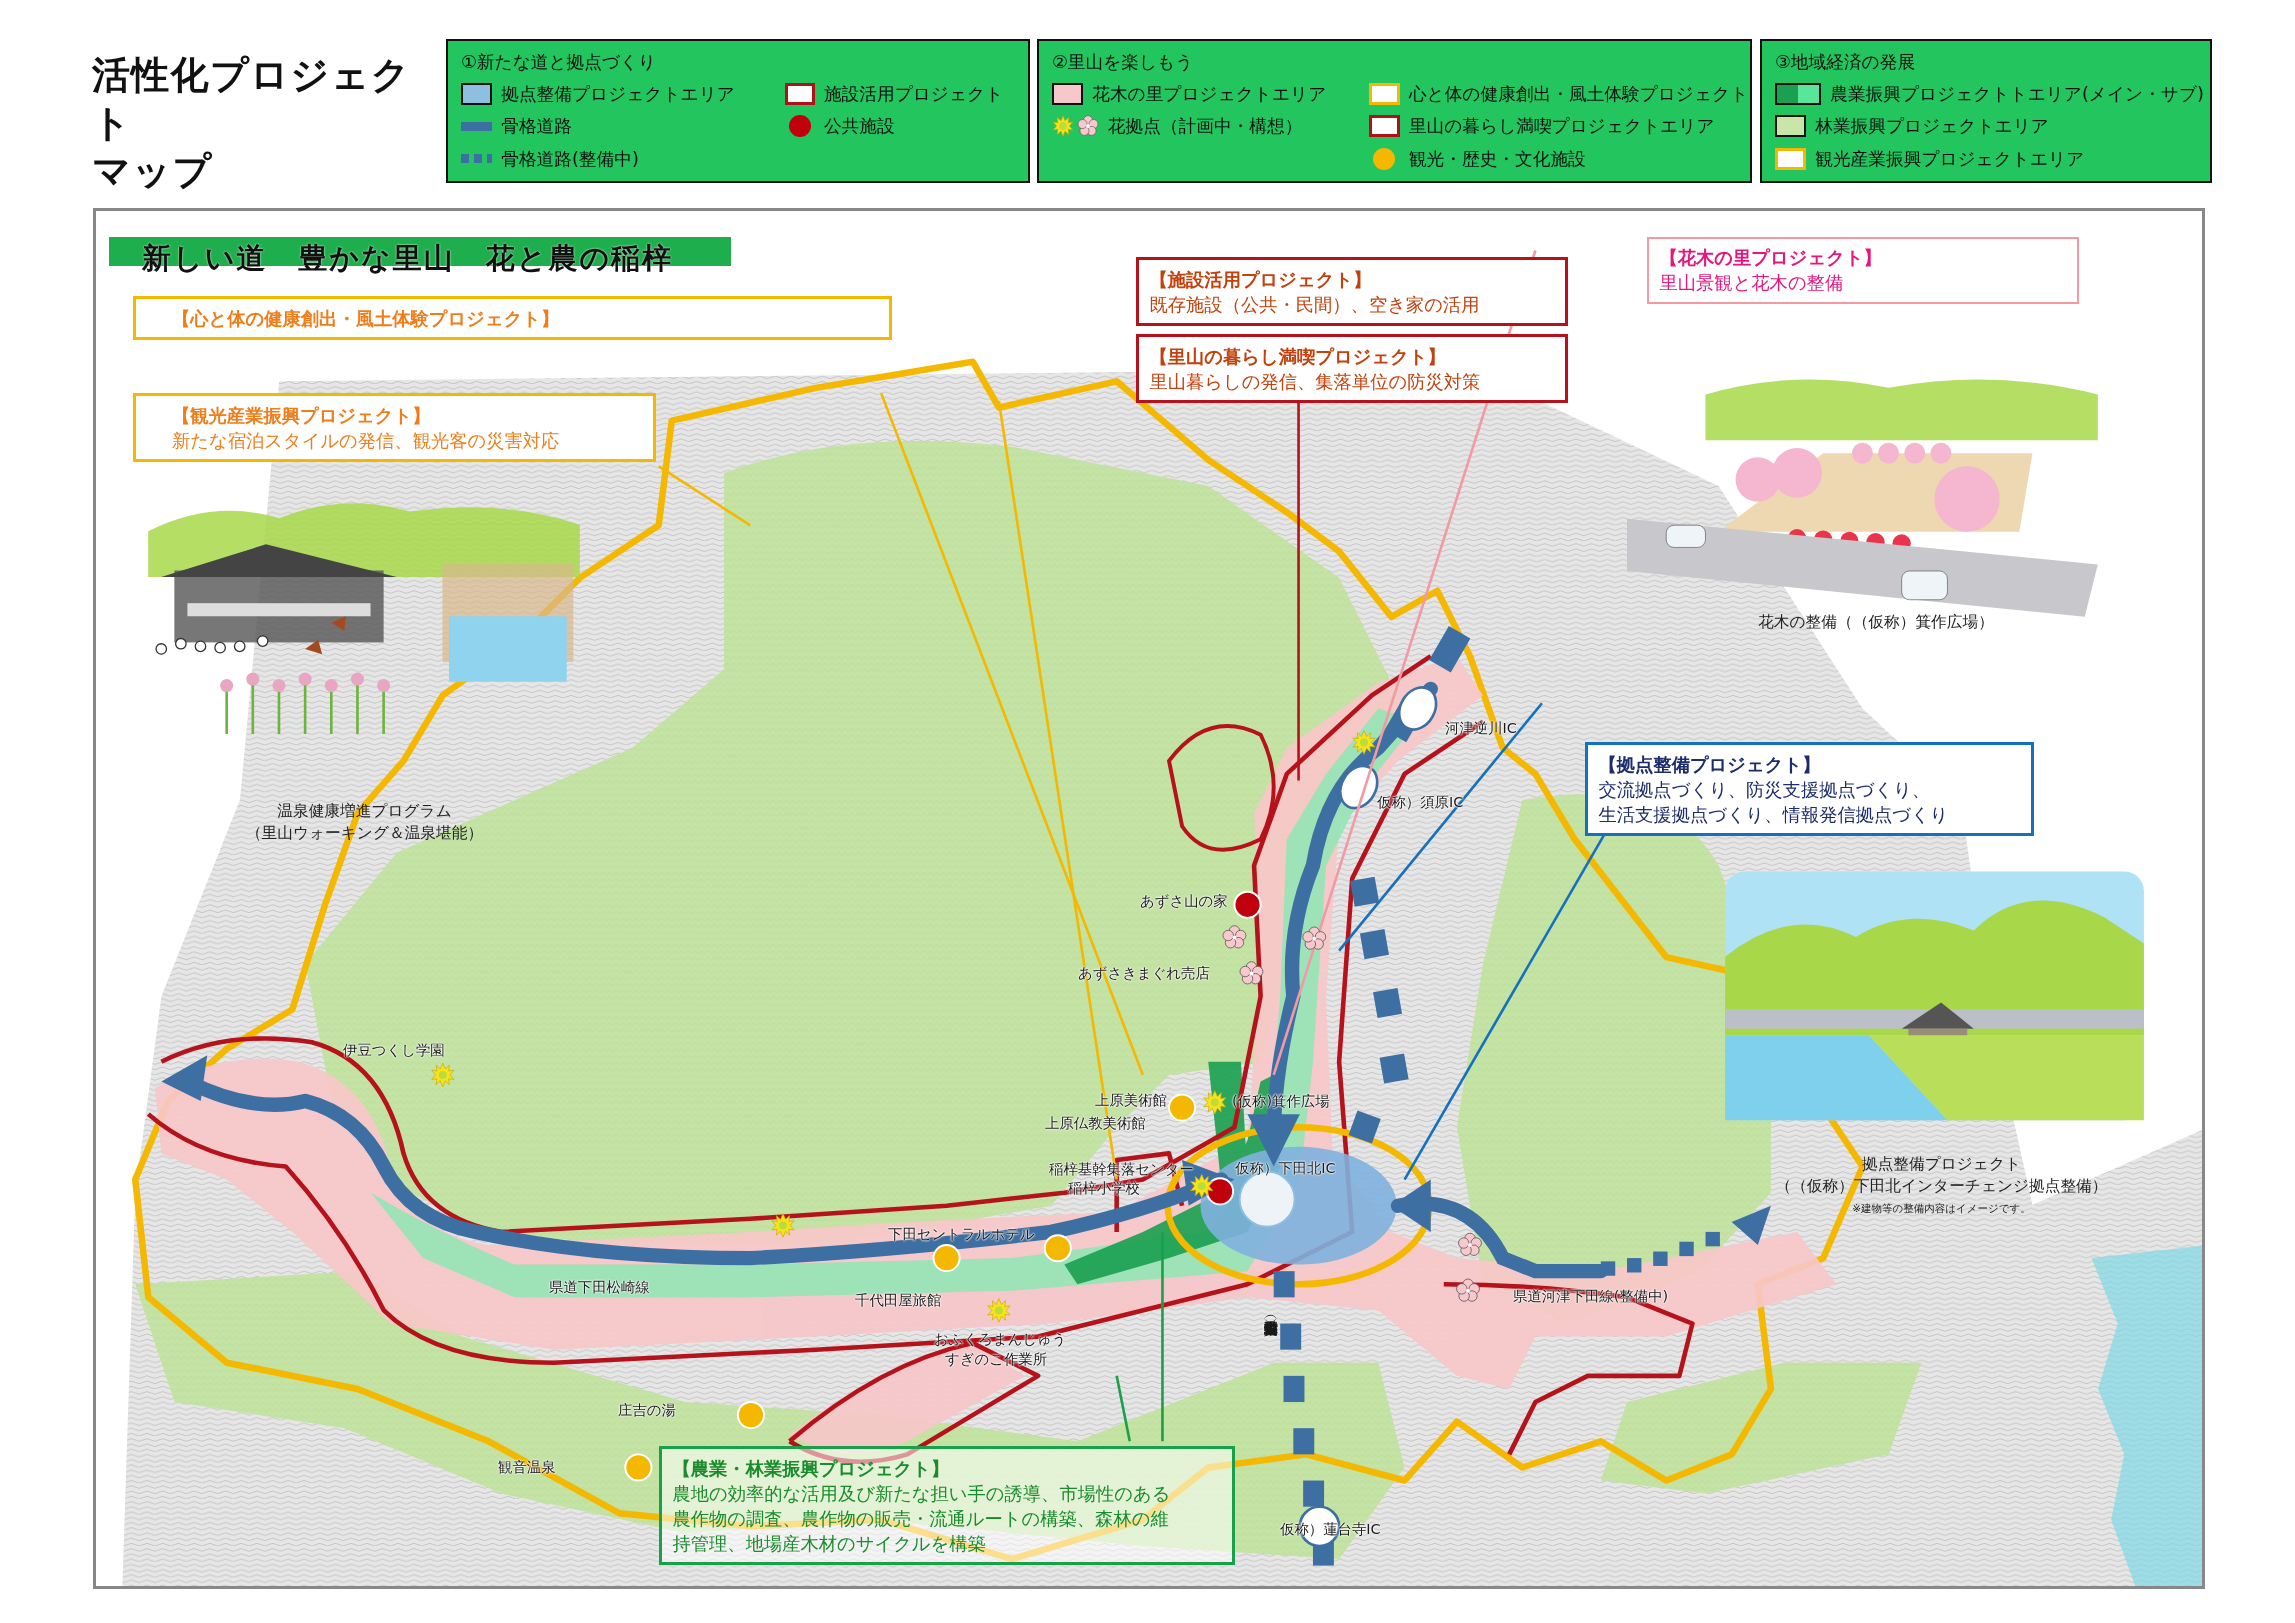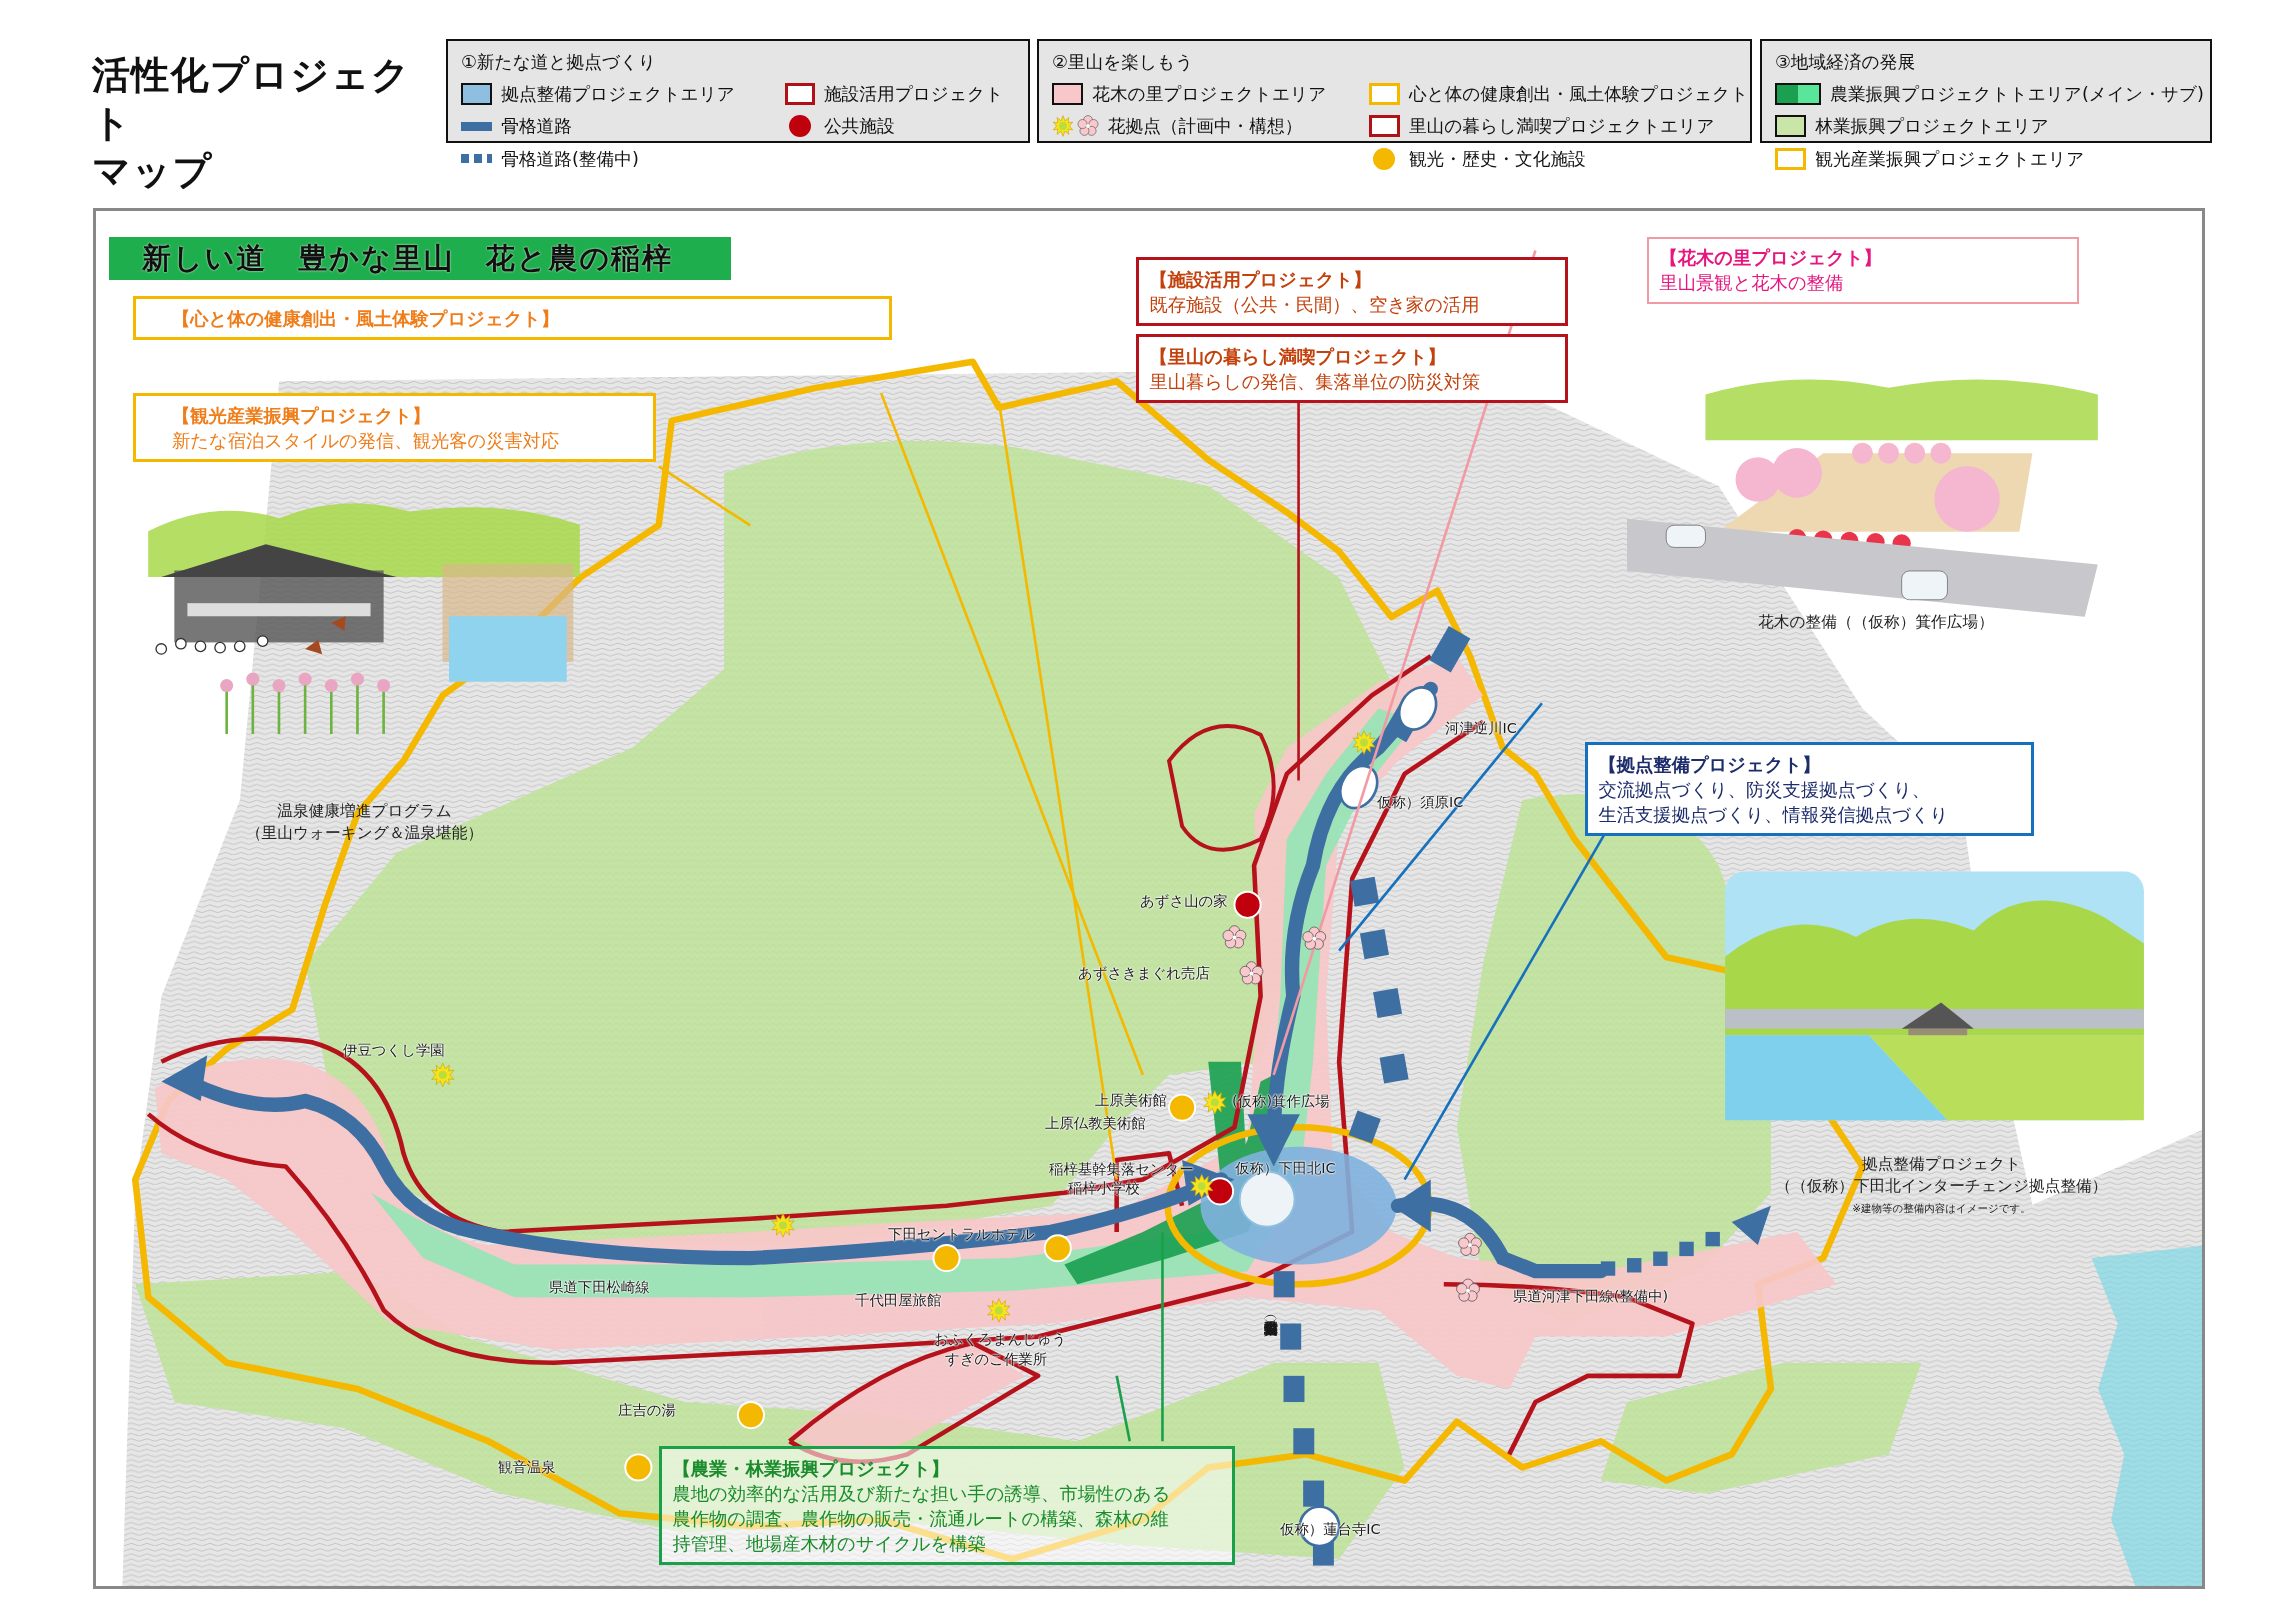--- a/index.html
+++ b/index.html
@@ -1,21 +1,21 @@
 <!DOCTYPE html>
 <html style="font-size:10.5px"><head>
 <meta charset="utf-8">
 <style>
   * { box-sizing: border-box; margin: 0; padding: 0; }
   html, body { width: 2295px; height: 1623px; background: #ffffff; overflow: hidden; }
   body { position: relative; font-family: "DejaVu Sans", "Liberation Sans", sans-serif; color: #111; }
 
   .page-title { position: absolute; left: 92px; top: 51px; width: 353px; font-size: 38px; font-weight: bold; line-height: 48px; letter-spacing: 1.3px; }
 
-  .legend { position: absolute; top: 39px; height: 104px; border: 2.6px solid #111; background: #e5e5e5; padding: 9.2px 13px; }
+  .legend { position: absolute; top: 39px; height: 144px; border: 2.6px solid #111; background: #22c55e; padding: 9.2px 13px; }
   .legend-title { font-size: 17.7px; margin-bottom: 6.5px; }
   .legend-grid { display: grid; column-gap: 15.7px; row-gap: 6.5px; }
   .legend-item { display: flex; align-items: center; gap: 9.2px; font-size: 17.7px; height: 26px; white-space: nowrap; }
   .sw { flex: none; width: 31px; height: 22px; display: inline-block; }
   .sw-blue-area { background: #8fbfe0; border: 2.6px solid #111; }
   .sw-red-box { background: #fff; border: 3.3px solid #b01018; width: 30px; }
   .sw-road { height: 9.2px; background: #3e6fa2; }
   .sw-road-dash { height: 9.2px; background: repeating-linear-gradient(90deg, #3e6fa2 0 7.9px, transparent 7.9px 13px); }
   .sw-dot-red { width: 22px; height: 22px; border-radius: 50%; background: #c0000c; }
   .sw-dot-yellow { width: 22px; height: 22px; border-radius: 50%; background: #f5b800; }
@@ -23,21 +23,21 @@
   .sw-yellow-box { background: #fff; border: 3.3px solid #f5b800; }
   .sw-darkred-box { background: #fff; border: 3.3px solid #b01018; }
   .sw-agri { width: 46px; background: linear-gradient(90deg, #1aa050 0 50%, #5ae69a 50% 100%); border: 2.6px solid #111; }
   .sw-forest { background: #c9e6a8; border: 2.6px solid #111; }
   .sw-tour { background: #fff; border: 3.3px solid #f5b800; }
   .flower-pair { display: inline-flex; gap: 2.6px; flex: none; }
 
   .map-frame { position: absolute; left: 93px; top: 208px; width: 2112px; height: 1381px; border: 3.3px solid #888; background: #fff; overflow: hidden; }
   .map-svg { position: absolute; left: 0; top: 0; }
 
-  .banner { position: absolute; left: 13px; top: 26px; width: 622px; height: 43px; background: #1fae4d; color: #111; font-size: 29px; font-weight: bold; line-height: 43px; padding-left: 33px; letter-spacing: 2px; text-shadow: 0 0 2px #fff; }
+  .banner { position: absolute; left: 13px; top: 26px; width: 622px; height: 29px; background: #1fae4d; color: #111; font-size: 29px; font-weight: bold; line-height: 43px; padding-left: 33px; letter-spacing: 2px; text-shadow: 0 0 2px #fff; }
 
   .callout { position: absolute; background: #fff; padding: 6.5px 10.5px; font-size: 18.3px; line-height: 25px; }
   .callout .ct { font-weight: bold; }
   .co-orange { border: 3.3px solid #f5b800; color: #ef7d1a; padding-left: 36px; }
   .co-red { border: 3.3px solid #b5121b; color: #c2410c; }
   .co-pink { border: 2.6px solid #f29aa4; color: #e6157f; margin-top: 6px; }
   .co-blue { border: 3.3px solid #1570bd; color: #1d2d6b; }
   .co-green { border: 3.3px solid #1aa04a; color: #1a8c2c; background: rgba(255,255,255,0.55); }
 
   .illust { position: absolute; }

